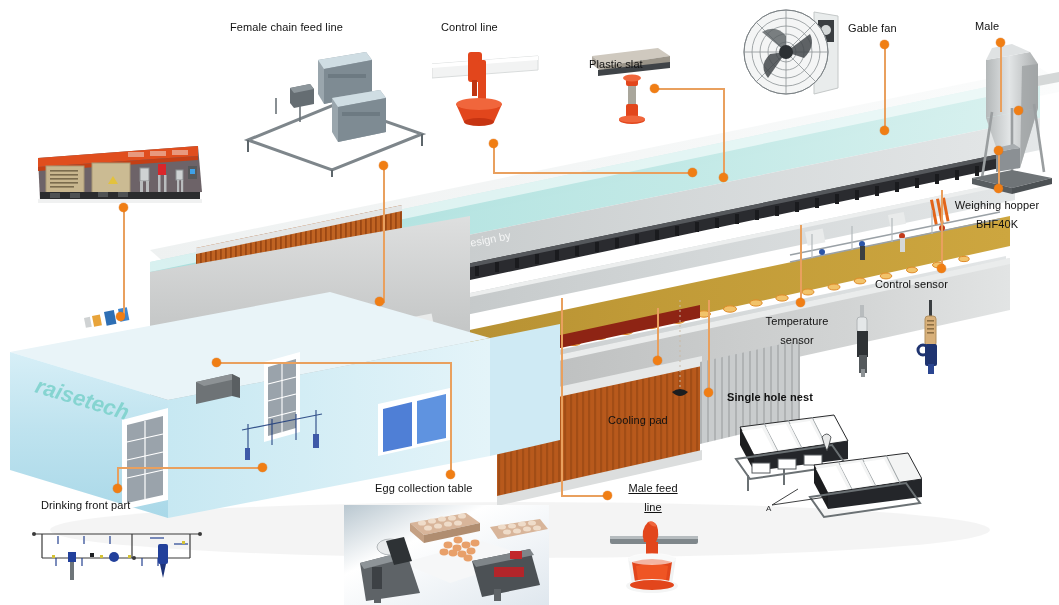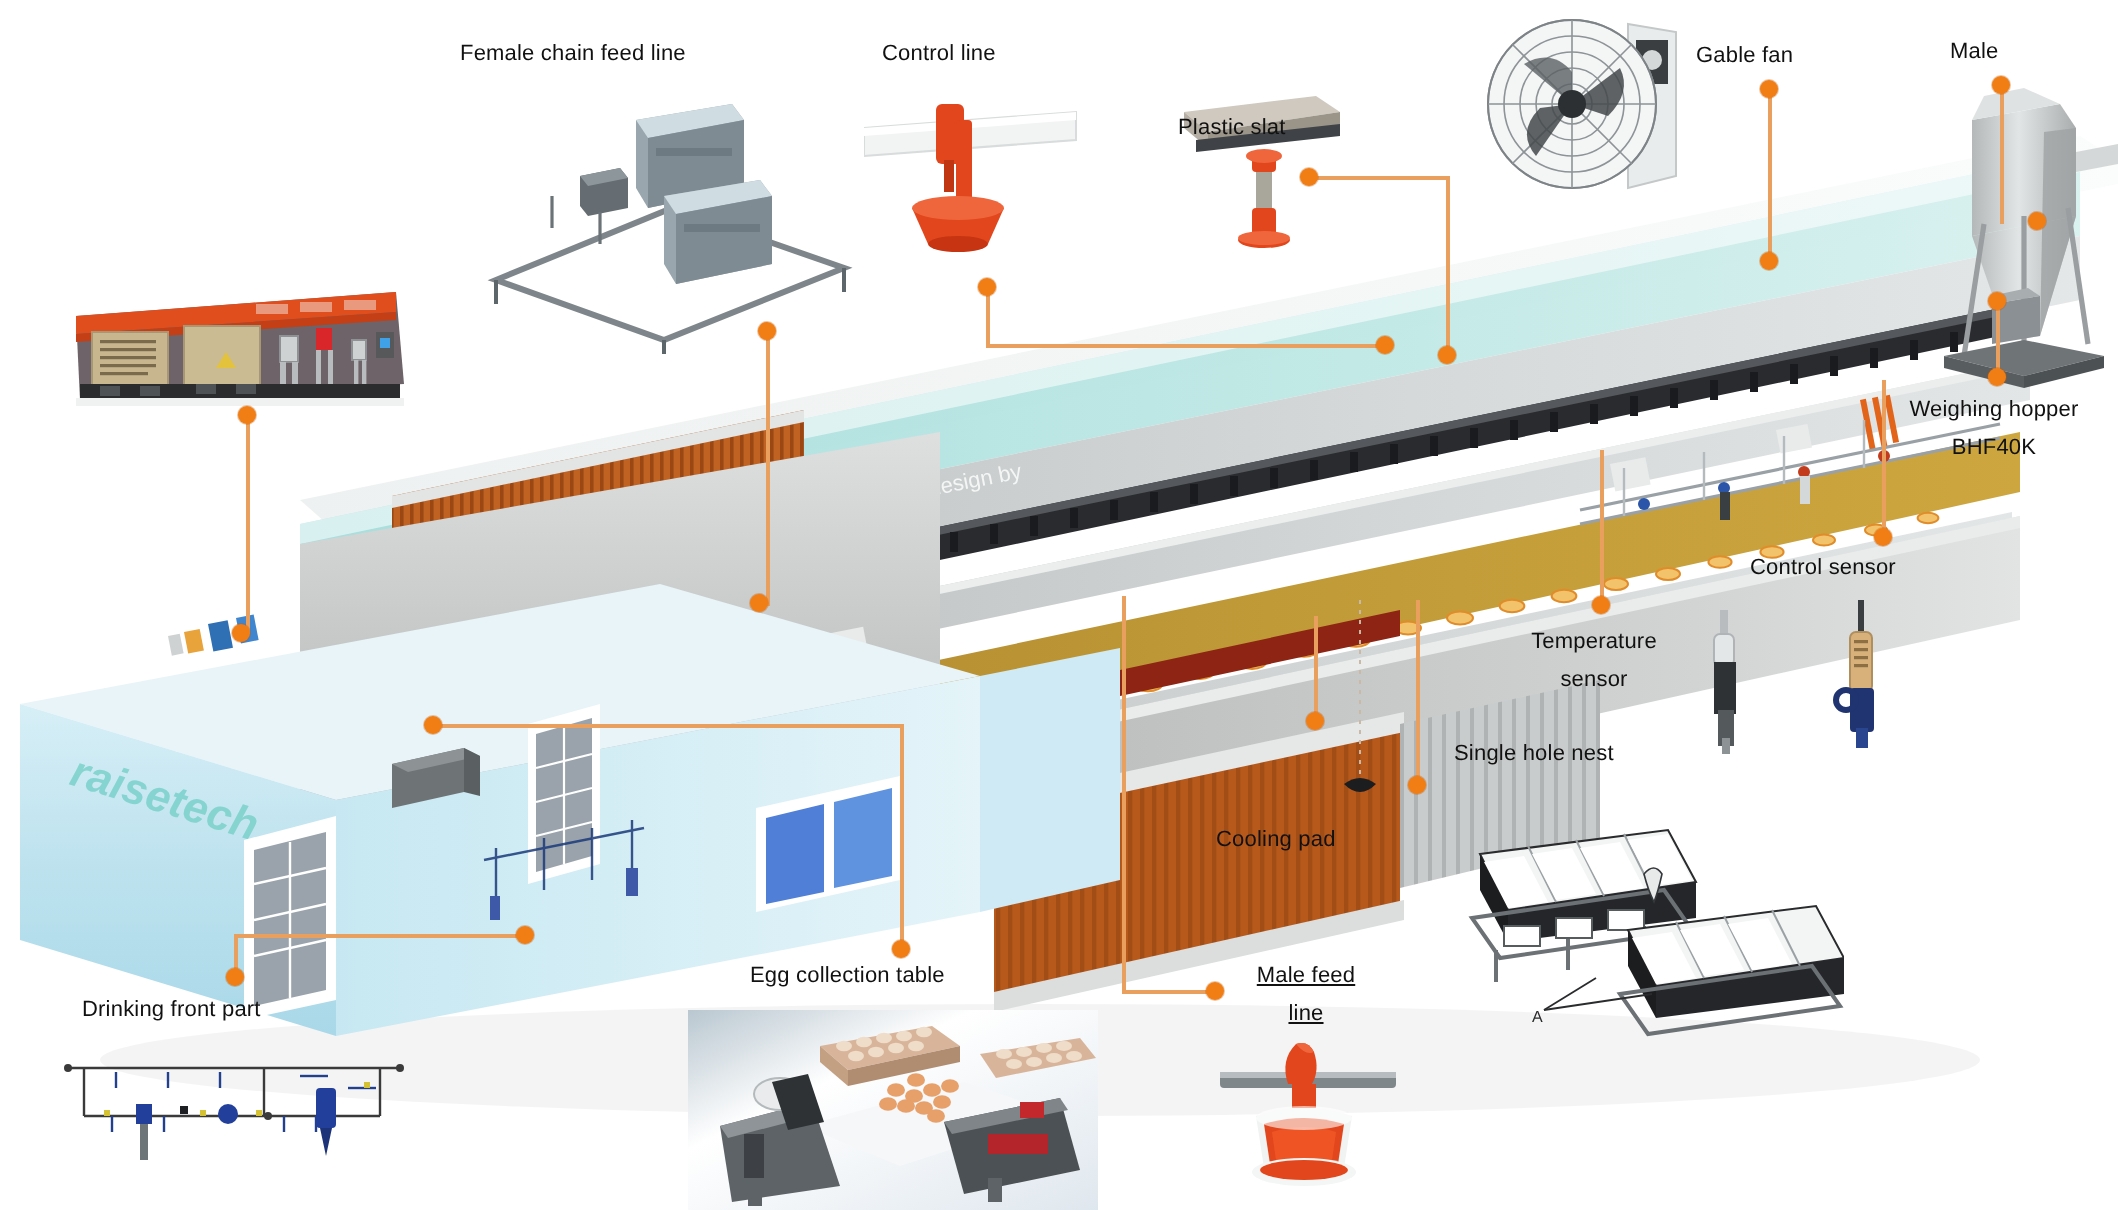--- a/index.html
+++ b/index.html
@@ -761,20 +761,20 @@
   <div class="lbl" style="left:230px;top:18px;">Female chain feed line</div>
   <div class="lbl" style="left:441px;top:18px;">Control line</div>
   <div class="lbl" style="left:589px;top:19px;margin-top:36px;">Plastic slat</div>
   <div class="lbl" style="left:848px;top:19px;">Gable fan</div>
   <div class="lbl" style="left:975px;top:17px;">Male</div>
   <div class="lbl c" style="left:932px;top:196px;width:130px;">Weighing hopper
 BHF40K</div>
   <div class="lbl" style="left:875px;top:275px;">Control sensor</div>
   <div class="lbl c" style="left:742px;top:312px;width:110px;">Temperature
 sensor</div>
-  <div class="lbl" style="left:727px;top:368px;">Single hole nest</div>
+  <div class="lbl" style="left:727px;top:388px;font-weight:bold;">Single hole nest</div>
   <div class="lbl" style="left:608px;top:411px;">Cooling pad</div>
   <div class="lbl c" style="left:608px;top:479px;width:90px;text-decoration:underline;">Male feed
 line</div>
   <div class="lbl" style="left:375px;top:479px;">Egg collection table</div>
   <div class="lbl" style="left:41px;top:496px;">Drinking front part</div>
 
 </div>
 
 </body></html>

